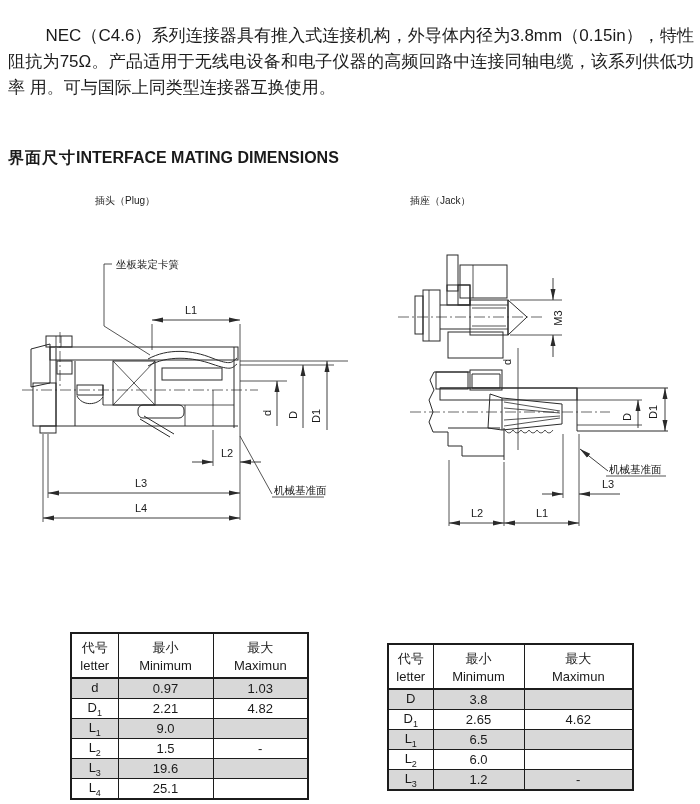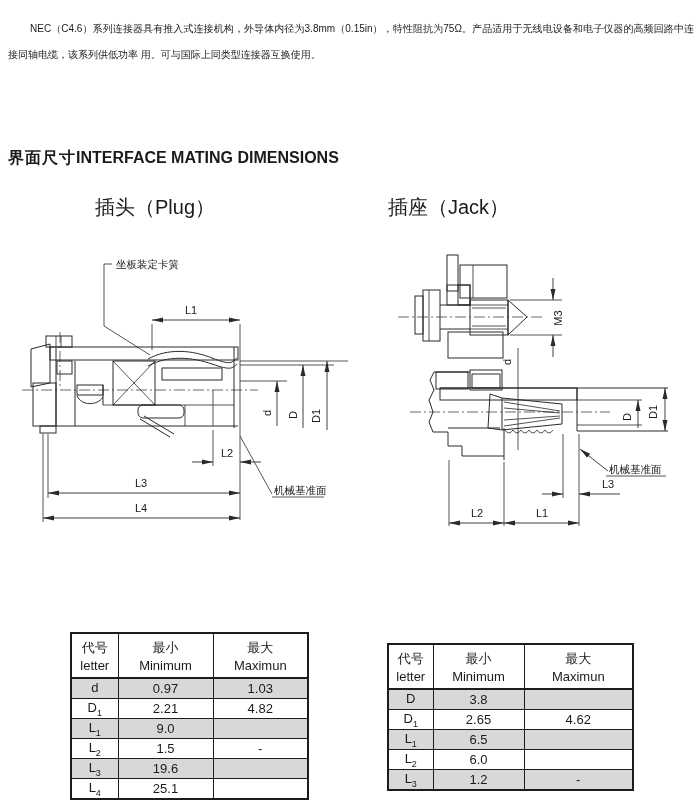--- a/index.html
+++ b/index.html
@@ -3,28 +3,28 @@
 <meta charset="utf-8">
 <style>
   html,body{margin:0;padding:0;}
   body{
     width:700px;height:804px;position:relative;background:#ffffff;
     font-family:"Liberation Sans","DejaVu Sans",sans-serif;color:#1a1a1a;
     overflow:hidden;
   }
   .intro{
     position:absolute;left:8px;top:6px;width:686px;
-    font-size:10px;line-height:26px;text-indent:2.2em;text-align:justify;
+    font-size:17px;line-height:26px;text-indent:2.2em;text-align:justify;
   }
   .section-heading{position:absolute;left:8px;top:148px;font-size:16px;font-weight:bold;}
   .section-heading .zh{letter-spacing:1px;}
   .section-heading .en{letter-spacing:0px;text-align:right;}
-  .sub-title{position:absolute;font-size:20px;}
+  .sub-title{position:absolute;font-size:10px;}
   .sub-plug{left:95px;top:194px;}
-  .sub-jack{left:388px;top:194px;}
+  .sub-jack{left:410px;top:194px;}
   svg.diagram{position:absolute;}
   #plug-svg{left:0px;top:228px;}
   #jack-svg{left:350px;top:228px;}
 
   
   .ln{stroke:#2a2a2a;stroke-width:1;fill:none;}
   .thin{stroke:#2a2a2a;stroke-width:0.8;fill:none;}
   .cl{stroke:#2a2a2a;stroke-width:0.7;fill:none;stroke-dasharray:11 3 2 3;}
   .dim{stroke:#2a2a2a;stroke-width:0.9;fill:none;}
   text.dlab{font-size:11px;fill:#1a1a1a;}

